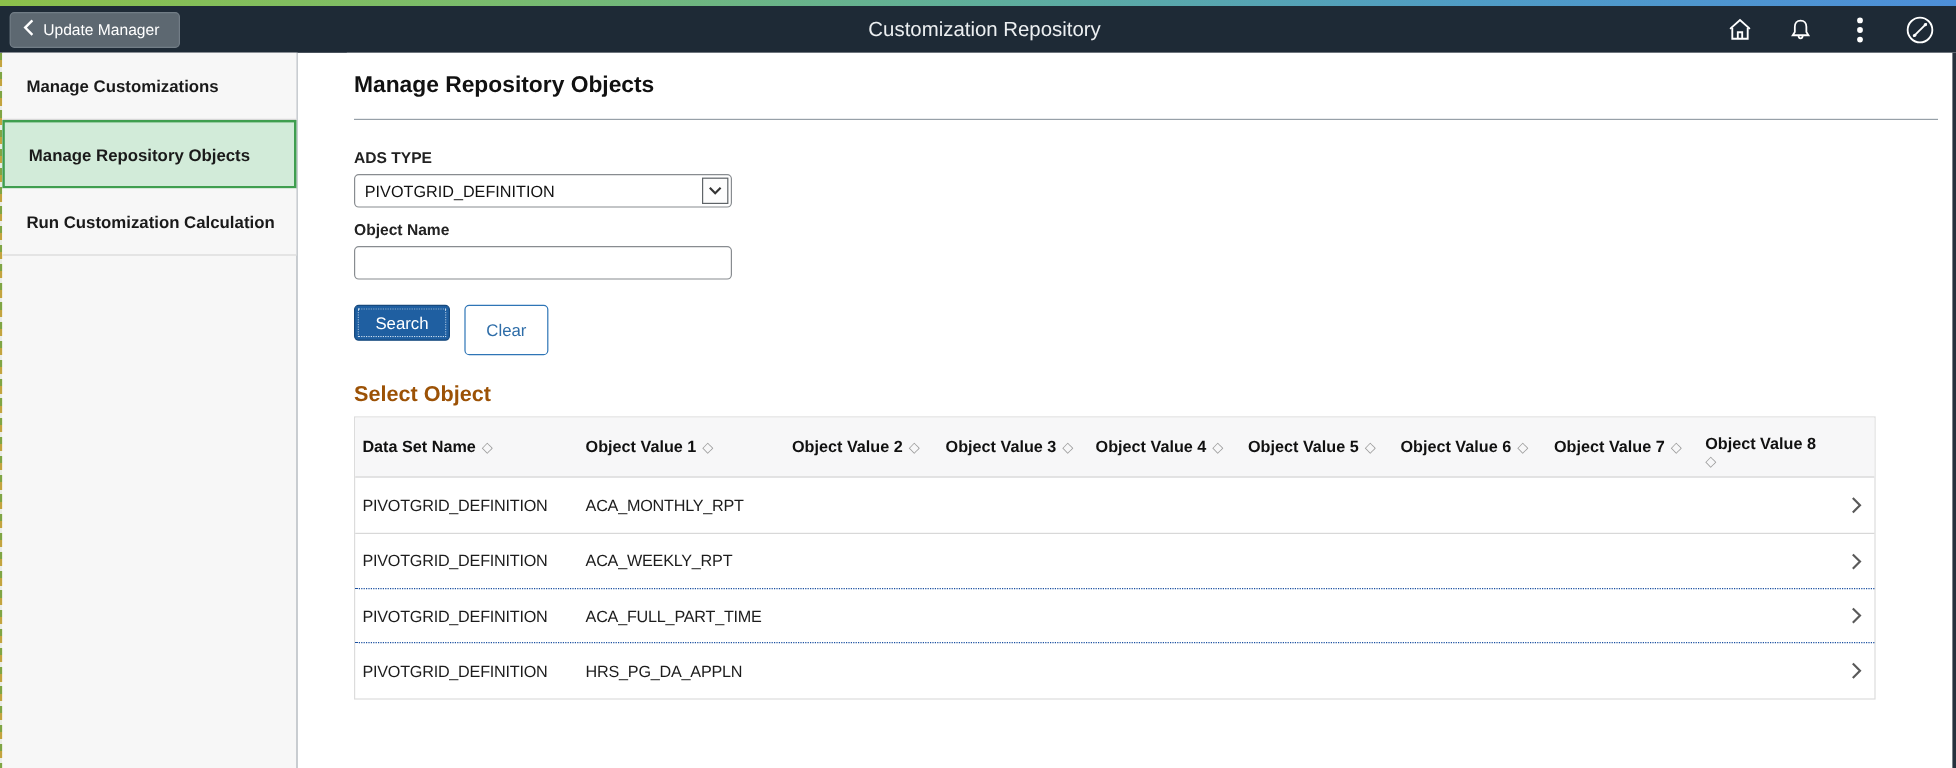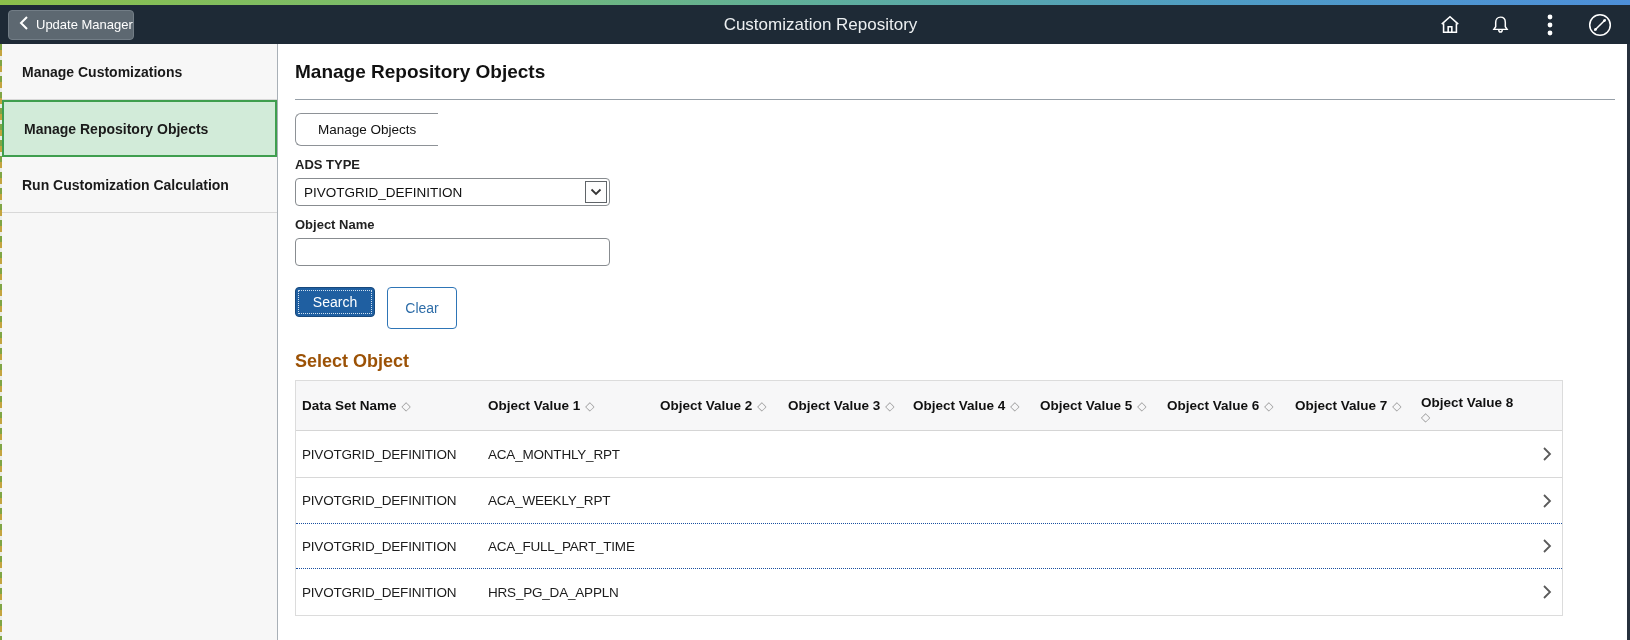--- a/index.html
+++ b/index.html
@@ -12,42 +12,42 @@
   .top-strip {
     position:absolute; left:0; top:0; width:1630px; height:5px;
     background:linear-gradient(to right,#8cc04b,#79bb6d,#5fae9b,#4f9cc5,#4d8fd9);
   }
   
   .header {
     position:absolute; left:0; top:5px; width:1630px; height:39px;
     background:#1e2a36; display:flex; align-items:center;
   }
   .back-btn {
-    margin-left:8px; height:30px; padding:0 0 0 10px;
+    margin-left:8px; height:30px; padding:0 16px 0 10px;
     background:#5d6871; border:1px solid #727d86; border-radius:4px;
     color:#ffffff; font-size:13px; display:flex; align-items:center; gap:8px;
     cursor:pointer;
   }
   .hdr-title {
     position:absolute; left:11px; right:0; text-align:center;
     color:#eceff1; font-size:17px; pointer-events:none;
   }
   .hdr-icons {
     position:absolute; right:18px; top:0; height:39px;
     display:flex; align-items:center; gap:26px;
   }
   .hdr-icon { width:24px; height:24px; display:flex; align-items:center; justify-content:center; cursor:pointer; }
   .hdr-icon svg { display:block; }
   
   .leftedge {
     position:absolute; left:0; top:44px; bottom:0; width:2px;
     background:repeating-linear-gradient(to bottom,#7fa544 0 6px,#c3a43e 6px 12px,#e9ece6 12px 16px);
   }
   .sidebar {
-    position:absolute; left:2px; top:44px; bottom:0; width:276px;
+    position:absolute; left:2px; top:44px; bottom:0; width:246px;
     background:#f7f7f7; border-right:1px solid #a9b0b7;
   }
   .side-item {
     height:56px; display:flex; align-items:center; padding-left:20px;
     font-size:14px; font-weight:bold; color:#1a1a1a; cursor:pointer;
     border-bottom:1px solid #d8d8d8; background:#f7f7f7;
   }
   .side-item.selected {
     background:#d2ebd9; border:2px solid #3f9e4f; height:57px;
   }
@@ -186,23 +186,20 @@
   <div class="side-item">
     <span>Run Customization Calculation</span>
   </div>
 </div>
 
 <div class="main">
   <div class="page-title">Manage Repository Objects</div>
   <div class="rule"></div>
 
   <div class="tabs">
-    <div class="tab">
-      <span>Manage Objects</span>
-    </div>
   </div>
 
   <div class="fld-label">ADS TYPE</div>
   <div class="dropdown">
     <span class="dd-text">PIVOTGRID_DEFINITION</span>
     <span class="dd-arrow-box">
       <svg width="12" height="8" viewBox="0 0 12 8">
           <polyline points="1.5,1.5 6,6 10.5,1.5" fill="none" stroke="#333" stroke-width="1.8"></polyline>
         </svg>
     </span>

